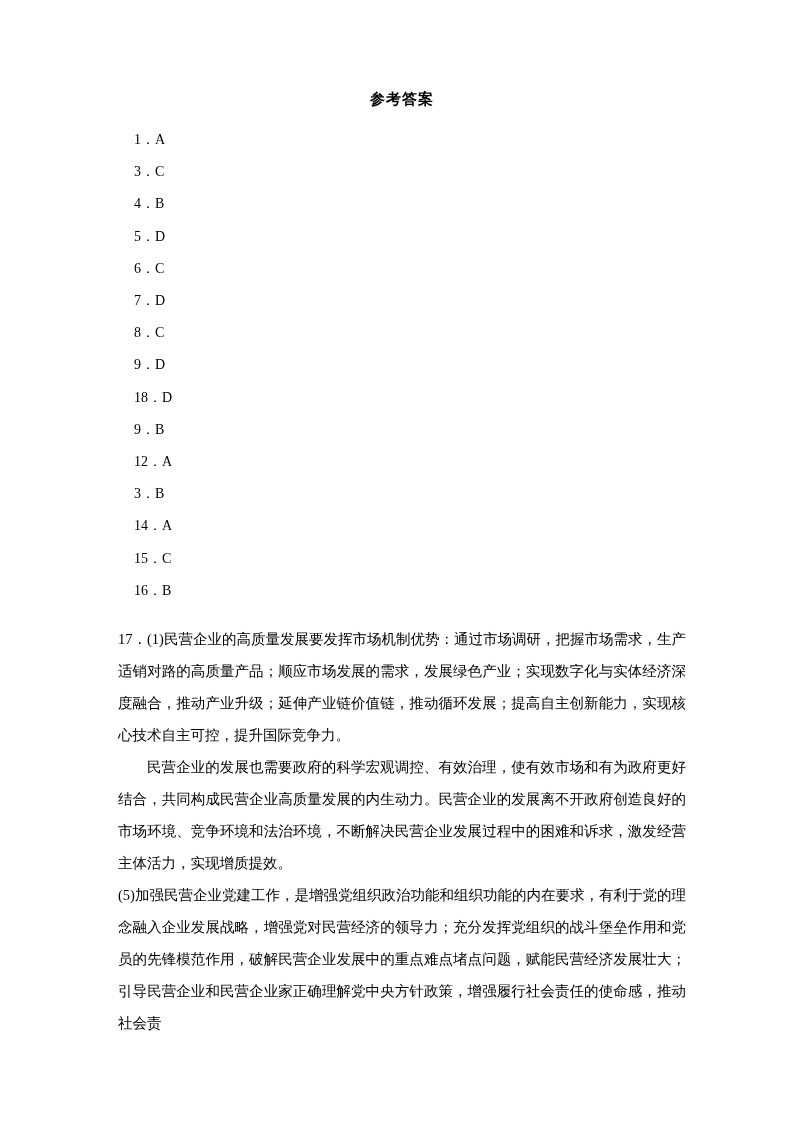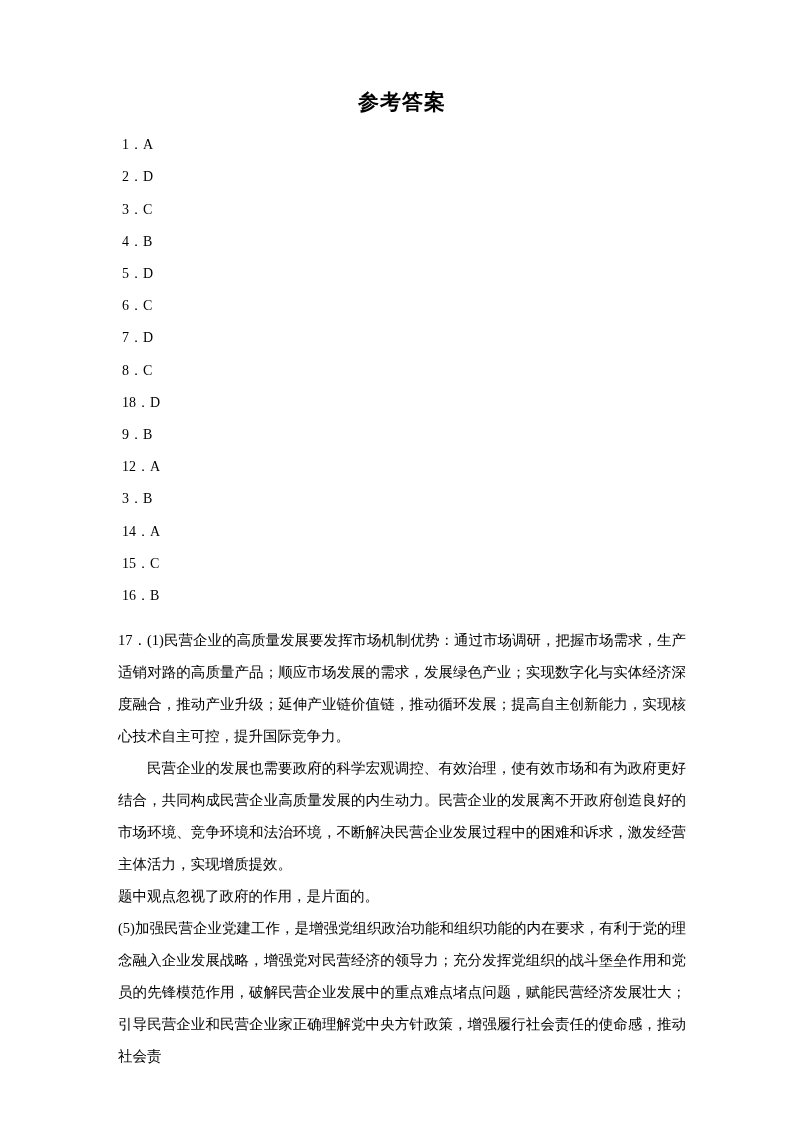--- a/index.html
+++ b/index.html
@@ -22,29 +22,29 @@
     padding: 0;
   }
   .content {
     position: absolute;
     left: 118px;
     top: 90px;
     width: 568px;
   }
   .doc-title {
     text-align: center;
-    font-size: 21px;
+    font-size: 15px;
     font-weight: bold;
     font-family: "Liberation Serif", "DejaVu Serif", serif;
     letter-spacing: 1px;
     margin: 0 0 14px 0;
     line-height: 1.2;
   }
   .answer-list {
-    margin: 4px;
+    margin: 16px;
     padding: 0;
     list-style: none;
   }
   .answer-item {
     font-size: 14px;
     line-height: 32.2px;
     white-space: nowrap;
   }
   .answer-num {
     font-family: "Liberation Serif", "DejaVu Serif", serif;
@@ -77,39 +77,39 @@
 <div class="page">
   <div class="content">
 
     <div class="doc-title">参考答案</div>
 
     <ul class="answer-list">
       <li class="answer-item">
         <span class="answer-num">1</span><span class="answer-dot">．</span><span class="answer-val">A</span>
       </li>
       <li class="answer-item">
-        <span class="answer-num">2</span><span class="answer-dot">．</span><span class="answer-val">D</span>
-      </li>
-      <li class="answer-item">
         <span class="answer-num">3</span><span class="answer-dot">．</span><span class="answer-val">C</span>
       </li>
       <li class="answer-item">
         <span class="answer-num">4</span><span class="answer-dot">．</span><span class="answer-val">B</span>
       </li>
       <li class="answer-item">
         <span class="answer-num">5</span><span class="answer-dot">．</span><span class="answer-val">D</span>
       </li>
       <li class="answer-item">
         <span class="answer-num">6</span><span class="answer-dot">．</span><span class="answer-val">C</span>
       </li>
       <li class="answer-item">
         <span class="answer-num">7</span><span class="answer-dot">．</span><span class="answer-val">D</span>
       </li>
       <li class="answer-item">
         <span class="answer-num">8</span><span class="answer-dot">．</span><span class="answer-val">C</span>
+      </li>
+      <li class="answer-item">
+        <span class="answer-num">9</span><span class="answer-dot">．</span><span class="answer-val">D</span>
       </li>
       <li class="answer-item">
         <span class="answer-num">18</span><span class="answer-dot">．</span><span class="answer-val">D</span>
       </li>
       <li class="answer-item">
         <span class="answer-num">9</span><span class="answer-dot">．</span><span class="answer-val">B</span>
       </li>
       <li class="answer-item">
         <span class="answer-num">12</span><span class="answer-dot">．</span><span class="answer-val">A</span>
       </li>
@@ -123,18 +123,17 @@
         <span class="answer-num">15</span><span class="answer-dot">．</span><span class="answer-val">C</span>
       </li>
       <li class="answer-item">
         <span class="answer-num">16</span><span class="answer-dot">．</span><span class="answer-val">B</span>
       </li>
     </ul>
 
     <div class="para-block">
       <p class="para">17．(1)民营企业的高质量发展要发挥市场机制优势：通过市场调研，把握市场需求，生产适销对路的高质量产品；顺应市场发展的需求，发展绿色产业；实现数字化与实体经济深度融合，推动产业升级；延伸产业链价值链，推动循环发展；提高自主创新能力，实现核心技术自主可控，提升国际竞争力。</p>
       <p class="para indent">民营企业的发展也需要政府的科学宏观调控、有效治理，使有效市场和有为政府更好结合，共同构成民营企业高质量发展的内生动力。民营企业的发展离不开政府创造良好的市场环境、竞争环境和法治环境，不断解决民营企业发展过程中的困难和诉求，激发经营主体活力，实现增质提效。</p>
-      <p class="para">题中观点忽视了政府的作用，是片面的。</p>
       <p class="para">(5)加强民营企业党建工作，是增强党组织政治功能和组织功能的内在要求，有利于党的理念融入企业发展战略，增强党对民营经济的领导力；充分发挥党组织的战斗堡垒作用和党员的先锋模范作用，破解民营企业发展中的重点难点堵点问题，赋能民营经济发展壮大；引导民营企业和民营企业家正确理解党中央方针政策，增强履行社会责任的使命感，推动社会责</p>
     </div>
 
   </div>
 </div>
 
 </body></html>

